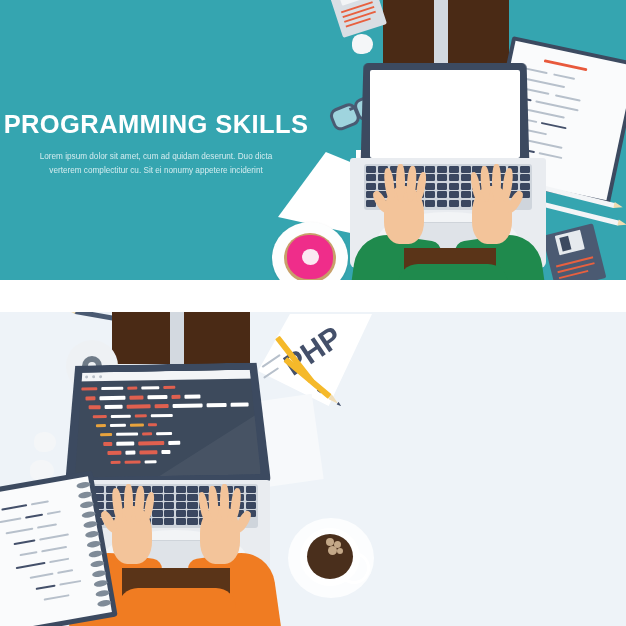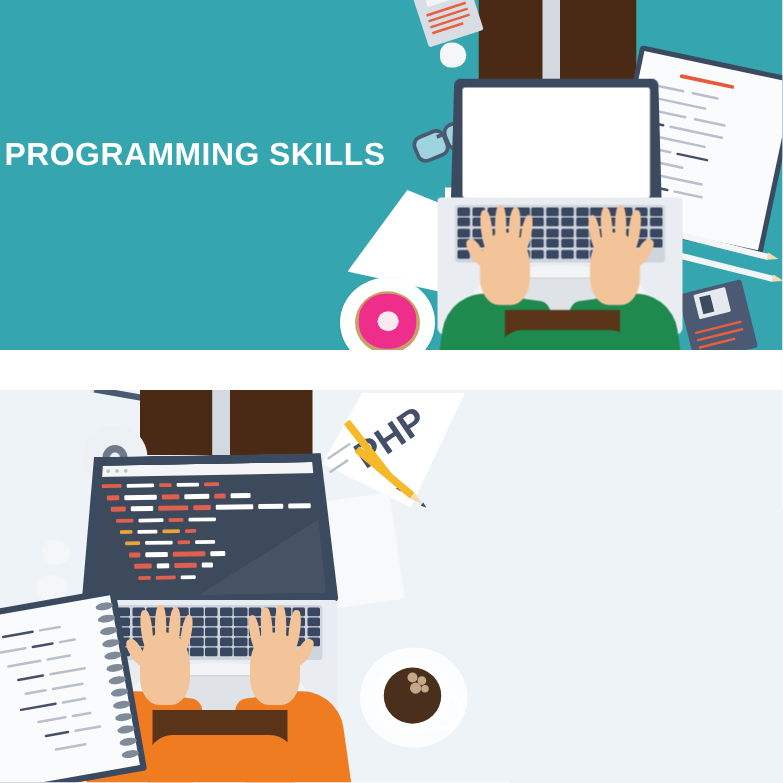--- a/index.html
+++ b/index.html
@@ -256,20 +256,21 @@
       <div class="hand sh" style="left:8px;top:24px;width:40px;height:58px;"></div>
       <div class="finger sh" style="left:8px;top:10px;width:8px;height:30px;transform:rotate(-10deg);"></div>
       <div class="finger sh" style="left:17px;top:4px;width:9px;height:36px;transform:rotate(-4deg);"></div>
       <div class="finger sh" style="left:28px;top:2px;width:9px;height:38px;"></div>
       <div class="finger sh" style="left:39px;top:6px;width:9px;height:34px;transform:rotate(7deg);"></div>
       <div class="finger sh" style="left:46px;top:28px;width:10px;height:24px;transform:rotate(30deg);"></div>
     </div>
 
     <div class="textblock" id="text-top">
       <h1 class="headline" id="headline-top">PROGRAMMING SKILLS</h1>
+      <p class="subtext" id="subtext-top">Lorem ipsum dolor sit amet, cum ad quidam deserunt. Duo dicta verterem complectitur cu. Sit ei nonumy appetere inciderint</p>
     </div>
   </div>
 
   <div id="panel-gap"></div>
 
   <div class="panel" id="panel-bottom">
 
     <div class="sh" style="left:60px;top:0px;width:110px;height:12px;transform:rotate(10deg);">
       <div class="sh" style="left:14px;top:4px;width:84px;height:5px;background:#4a5a72;border-radius:1px;"></div>
       <div class="pencil-tip sh" style="left:5px;top:3px;border-width:3.5px 10px 3.5px 0;border-color:transparent #f0ddb6 transparent transparent;"></div>

